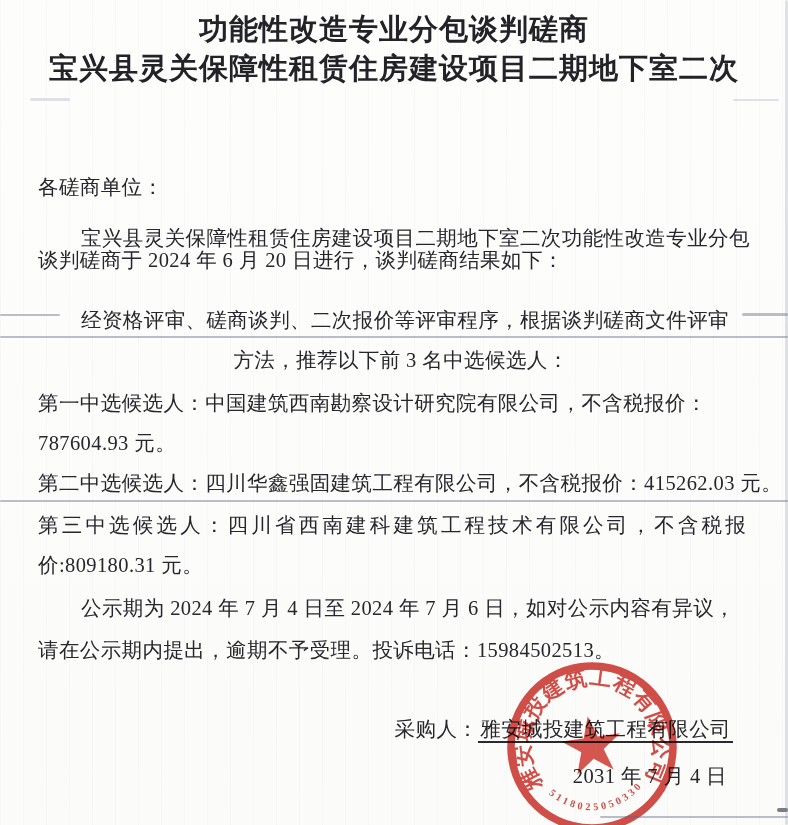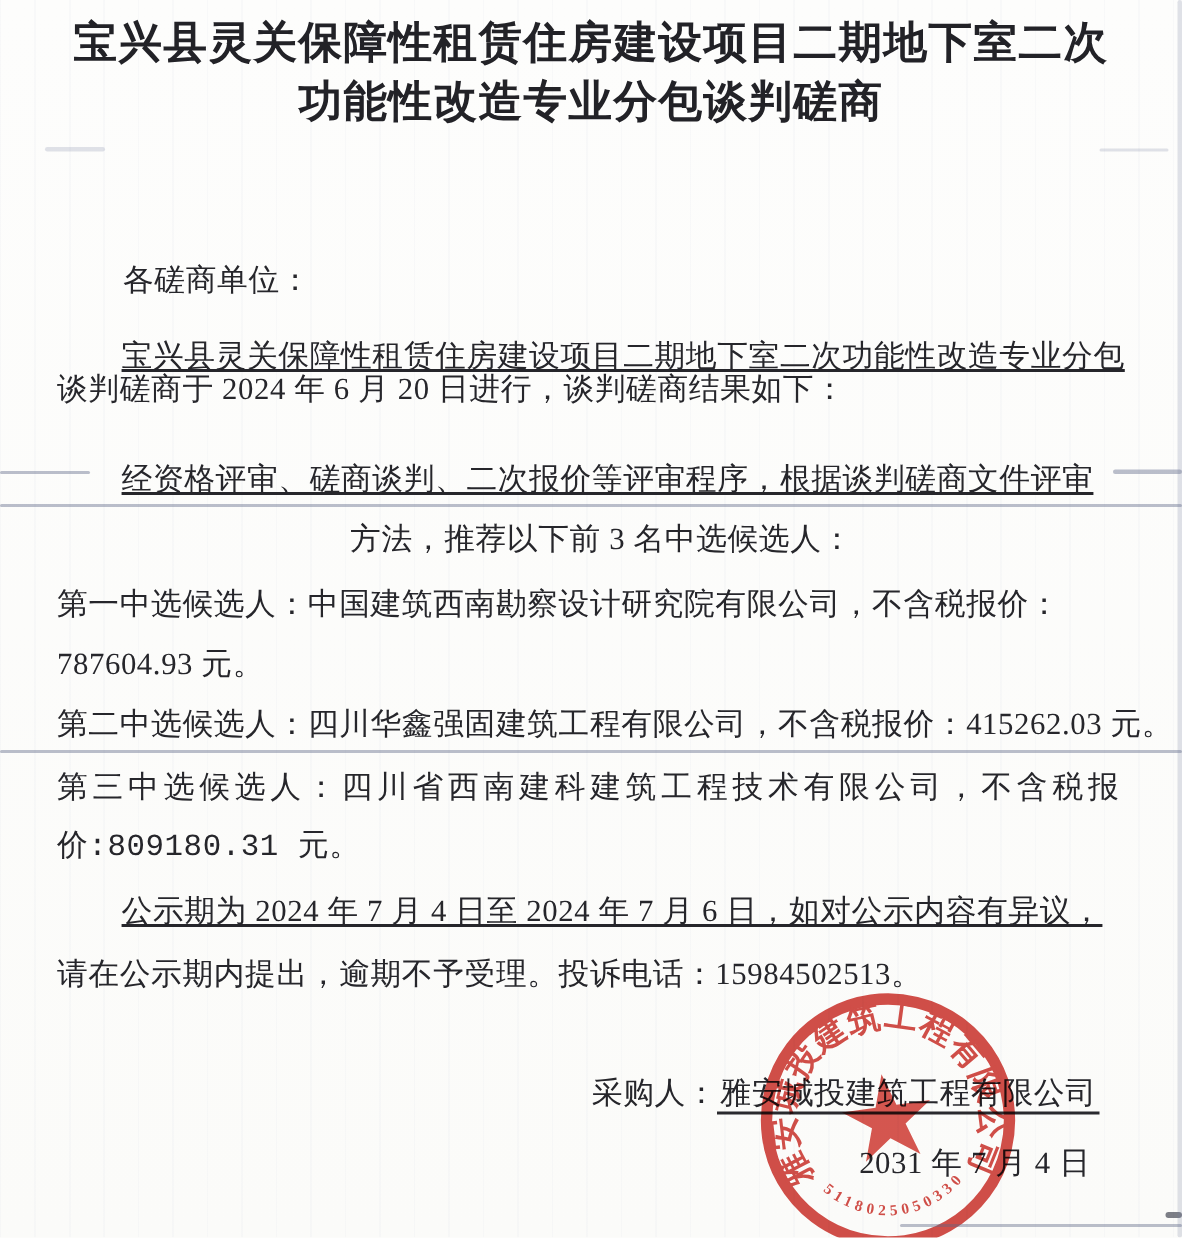--- a/index.html
+++ b/index.html
@@ -18,21 +18,21 @@
   .title-block{position:absolute;top:10px;left:0;right:0;text-align:center;}
   .title-line{
     font-size:29px;font-weight:700;line-height:39px;letter-spacing:1px;
     color:#222227;
   }
   .bodyline{
     position:absolute;left:38px;right:24px;
     font-size:20.5px;line-height:41px;letter-spacing:0.4px;
     white-space:nowrap;
   }
-  .indent{text-indent:2.1em;text-decoration:underline;}
+  .indent{text-indent:2.1em;}
   .spread{letter-spacing:3.2px;}
   .sig-line{
     position:absolute;right:55px;
     font-size:20.5px;line-height:41px;letter-spacing:0.4px;white-space:nowrap;
   }
   .sig-underline{border-bottom:2px solid #2a2a2e;padding:0 2px 1px 2px;}
   .date-line{right:61px;}
   
   .seal{
     position:absolute;left:503px;top:658px;width:178px;height:178px;
@@ -44,35 +44,35 @@
   .art{position:absolute;background:rgba(92,102,134,0.42);border-radius:2px;}
   .art.soft{background:rgba(120,128,158,0.22);}
   .art.dark{background:rgba(55,58,72,0.65);}
 </style>
 </head>
 <body>
 
 <div class="paper"></div>
 
 <div class="title-block">
+  <div class="title-line">功能性改造专业分包谈判磋商</div>
   <div class="title-line">宝兴县灵关保障性租赁住房建设项目二期地下室二次</div>
-  <div class="title-line">功能性改造专业分包谈判磋商</div>
 </div>
 
-<div class="bodyline" style="top:167px;margin-left:44px;">各磋商单位：</div>
+<div class="bodyline" style="top:167px;">各磋商单位：</div>
 
 <div class="bodyline indent" style="top:218px;">宝兴县灵关保障性租赁住房建设项目二期地下室二次功能性改造专业分包</div>
 <div class="bodyline" style="top:240px;">谈判磋商于 2024 年 6 月 20 日进行，谈判磋商结果如下：</div>
 <div class="bodyline indent" style="top:300px;">经资格评审、磋商谈判、二次报价等评审程序，根据谈判磋商文件评审</div>
 <div class="bodyline" style="top:340px;text-align:center;">方法，推荐以下前 3 名中选候选人：</div>
 <div class="bodyline" style="top:383px;">第一中选候选人：中国建筑西南勘察设计研究院有限公司，不含税报价：</div>
 <div class="bodyline" style="top:423px;">787604.93 元。</div>
 <div class="bodyline" style="top:463px;">第二中选候选人：四川华鑫强固建筑工程有限公司，不含税报价：415262.03 元。</div>
 <div class="bodyline spread" style="top:505px;">第三中选候选人：四川省西南建科建筑工程技术有限公司，不含税报</div>
-<div class="bodyline" style="top:545px;font-family:Liberation Mono, monospace;">价:809180.31 元。</div>
+<div class="bodyline" style="top:545px;">价:809180.31 元。</div>
 <div class="bodyline indent" style="top:588px;">公示期为 2024 年 7 月 4 日至 2024 年 7 月 6 日，如对公示内容有异议，</div>
 <div class="bodyline" style="top:630px;">请在公示期内提出，逾期不予受理。投诉电话：15984502513。</div>
 
 <div class="sig-line" style="top:709px;">
   <span>采购人：</span><span class="sig-underline">雅安城投建筑工程有限公司</span>
 </div>
 <div class="sig-line date-line" style="top:756px;">2031 年 7 月 4 日</div>
 
 <svg class="seal" viewBox="0 0 200 200" aria-hidden="true">
   <defs>

